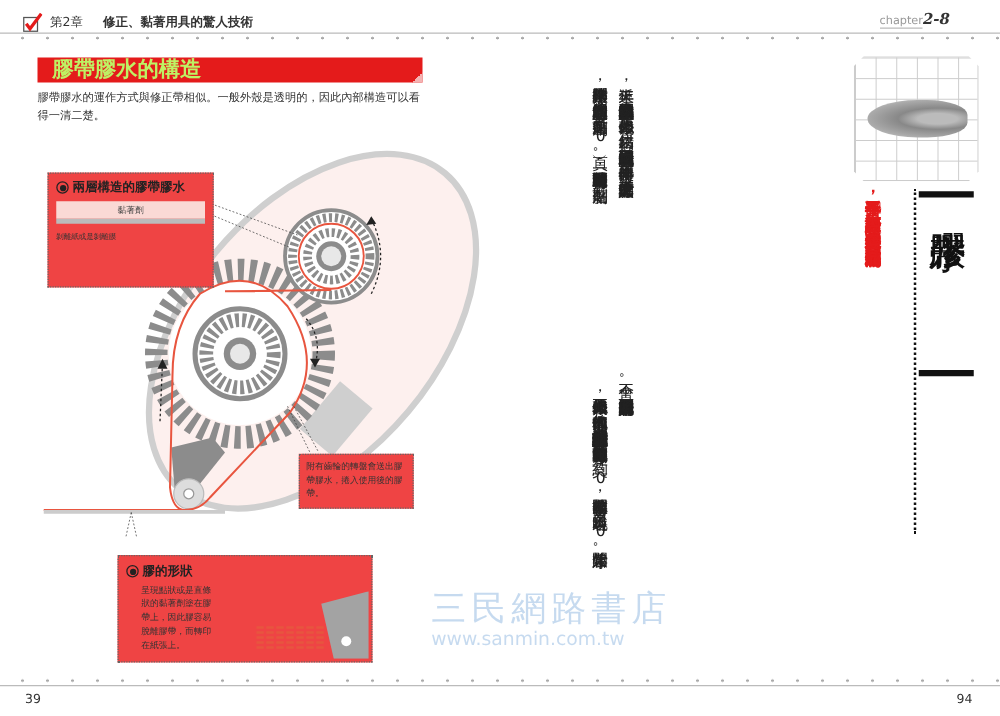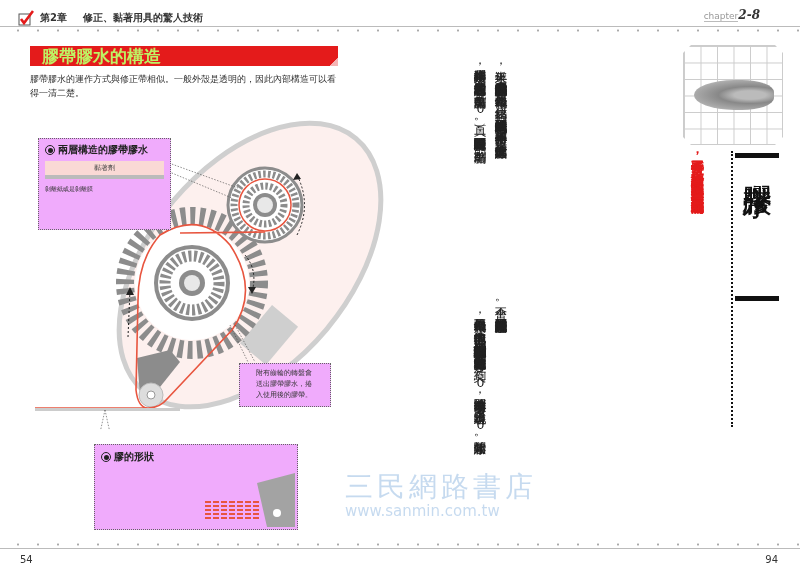--- a/index.html
+++ b/index.html
@@ -1,21 +1,21 @@
 <!DOCTYPE html>
 <html><head>
 <meta charset="utf-8">
 <style>
   * { box-sizing: border-box; margin: 0; padding: 0; }
   html, body { width: 800px; height: 573px; background: #ffffff; overflow: hidden; }
   body { position: relative; font-family: "DejaVu Sans", sans-serif; color: #222; }
 
   .header-left { position: absolute; left: 18px; top: 10px; display: flex; align-items: center; gap: 6px; }
   .check-icon { width: 16px; height: 16px; }
-  .chapter-label { font-size: 10px; font-weight: bold; color: #333; }
+  .chapter-label { font-size: 10px; font-weight: normal; color: #333; }
   .chapter-title { font-size: 10px; font-weight: bold; color: #333; margin-left: 10px; }
   .header-right { position: absolute; right: 40px; top: 8px; display: flex; align-items: baseline; }
   .chapter-word { font-size: 9px; color: #999; border-bottom: 1px solid #bbb; }
   .chapter-num { font-size: 12px; font-weight: bold; font-style: italic; color: #333; font-family: "DejaVu Serif", serif; }
 
   .rule-top { position: absolute; left: 0; top: 26px; width: 800px; height: 1px; background: #bbb; }
   .dots { position: absolute; left: 0; width: 800px; height: 3px;
           background-image: radial-gradient(circle, #aaa 1px, transparent 1.2px);
           background-size: 20px 3px; background-position: 8px 0; }
   .dots-top { top: 29px; }
@@ -27,32 +27,32 @@
 
   .section-banner { position: absolute; left: 30px; top: 46px; width: 308px; height: 20px; background: #e41b1b;
                     color: #bef264; font-weight: bold; font-size: 17px; padding-left: 12px; line-height: 20px; }
   .section-banner::after { content: ""; position: absolute; right: 0; bottom: 0; width: 8px; height: 8px;
                     background: linear-gradient(135deg, #e41b1b 50%, #f4b3b3 50%); }
   .intro-text { position: absolute; left: 30px; top: 72px; width: 310px; font-family: "DejaVu Serif", serif;
                 font-size: 9px; line-height: 14px; color: #333; }
 
   .diagram { position: absolute; left: 20px; top: 100px; width: 420px; height: 330px; }
 
-  .callout { position: absolute; border: 1px dotted #666; background: #f0abfc; }
+  .callout { position: absolute; border: 1px dotted #666; background: #ef4444; }
   .callout-title { font-weight: bold; font-size: 10px; color: #222; display: flex; align-items: center; gap: 3px; }
   .bullet-icon { width: 10px; height: 10px; border: 1px solid #222; border-radius: 50%; display: inline-flex; align-items: center; justify-content: center; }
   .bullet-icon::after { content: ""; width: 5px; height: 5px; background: #222; border-radius: 50%; }
   .callout-body { font-family: "DejaVu Serif", serif; font-size: 7px; line-height: 11px; color: #333; }
 
   .callout-two-layer { left: 38px; top: 138px; width: 133px; height: 92px; padding: 4px 6px; }
   .adhesive-band { margin-top: 4px; height: 14px; background: #fad9d5; text-align: center; font-family: "DejaVu Serif", serif; font-size: 7px; line-height: 14px; color: #444; }
   .release-band { height: 4px; background: #bbb; }
   .release-label { font-family: "DejaVu Serif", serif; font-size: 6px; color: #333; margin-top: 6px; }
 
-  .callout-gear { left: 239px; top: 363px; width: 92px; height: 44px; padding: 4px 16px; }
+  .callout-gear { left: 239px; top: 363px; width: 92px; height: 44px; padding: 4px 5px; }
 
   .callout-shape { left: 94px; top: 444px; width: 204px; height: 86px; padding: 5px 6px; }
   .shape-body { width: 72px; margin-top: 3px; }
 
   .photo { position: absolute; left: 683px; top: 45px; width: 100px; height: 100px; background: #fff;
            background-image: linear-gradient(#ccc 1px, transparent 1px), linear-gradient(90deg, #ccc 1px, transparent 1px);
            background-size: 16.5px 16.5px; border: 1px solid #ccc;
            clip-path: polygon(8% 0, 92% 0, 100% 8%, 100% 92%, 92% 100%, 8% 100%, 0 92%, 0 8%); }
   .photo-object { position: absolute; left: 10px; top: 34px; width: 80px; height: 30px; border-radius: 50% 40% 40% 50%;
                   background: radial-gradient(ellipse at 70% 50%, #bbb 0 20%, #888 40%, #aaa 70%, #ddd 100%); }
@@ -164,20 +164,21 @@
 
 <div class="callout callout-gear">
   <p class="callout-body">附有齒輪的轉盤會送出膠帶膠水，捲入使用後的膠帶。</p>
 </div>
 
 <div class="callout callout-shape">
   <div class="callout-title">
     <span class="bullet-icon"></span>
     <span>膠的形狀</span>
   </div>
+  <p class="callout-body shape-body" style="padding-left:12px;">呈現點狀或是直條狀的黏著劑塗在膠帶上，因此膠容易脫離膠帶，而轉印在紙張上。</p>
   <svg style="position:absolute; left:110px; top:28px;" width="90" height="54" viewBox="0 0 90 54">
     <path d="M52 10 L90 0 L90 54 L62 54 Z" fill="#a3a3a3"></path>
     <circle cx="72" cy="40" r="4" fill="#fff"></circle>
     <g fill="#e8553f">
       <rect x="0" y="28" width="6" height="2"></rect>
         <rect x="8" y="28" width="6" height="2"></rect>
         <rect x="16" y="28" width="6" height="2"></rect>
         <rect x="24" y="28" width="6" height="2"></rect>
         <rect x="32" y="28" width="6" height="2"></rect>
         <rect x="40" y="28" width="6" height="2"></rect>
@@ -235,14 +236,14 @@
   <p><span>　不只外觀與修正帶相似，內部的構造也非常像。膠帶膠水是由</span><span class="b">黏著劑</span><span>與塗放膠的</span><span class="b">剝離紙</span><span>兩層所構成的，只會在塗上膠的地方轉印黏著劑。約莫30年前在德國開發出來，日本晚了將近20年才開始販售。</span></p>
 </div>
 
 <div class="watermark">
   <div class="watermark-cn">三民網路書店</div>
   <div class="watermark-url">www.sanmin.com.tw</div>
 </div>
 
 <div class="dots dots-bottom"></div>
 <div class="rule-bottom"></div>
-<span class="page-num page-num-left">54</span>
+<span class="page-num page-num-left">39</span>
 <span class="page-num page-num-right">94</span>
 
 </body></html>

